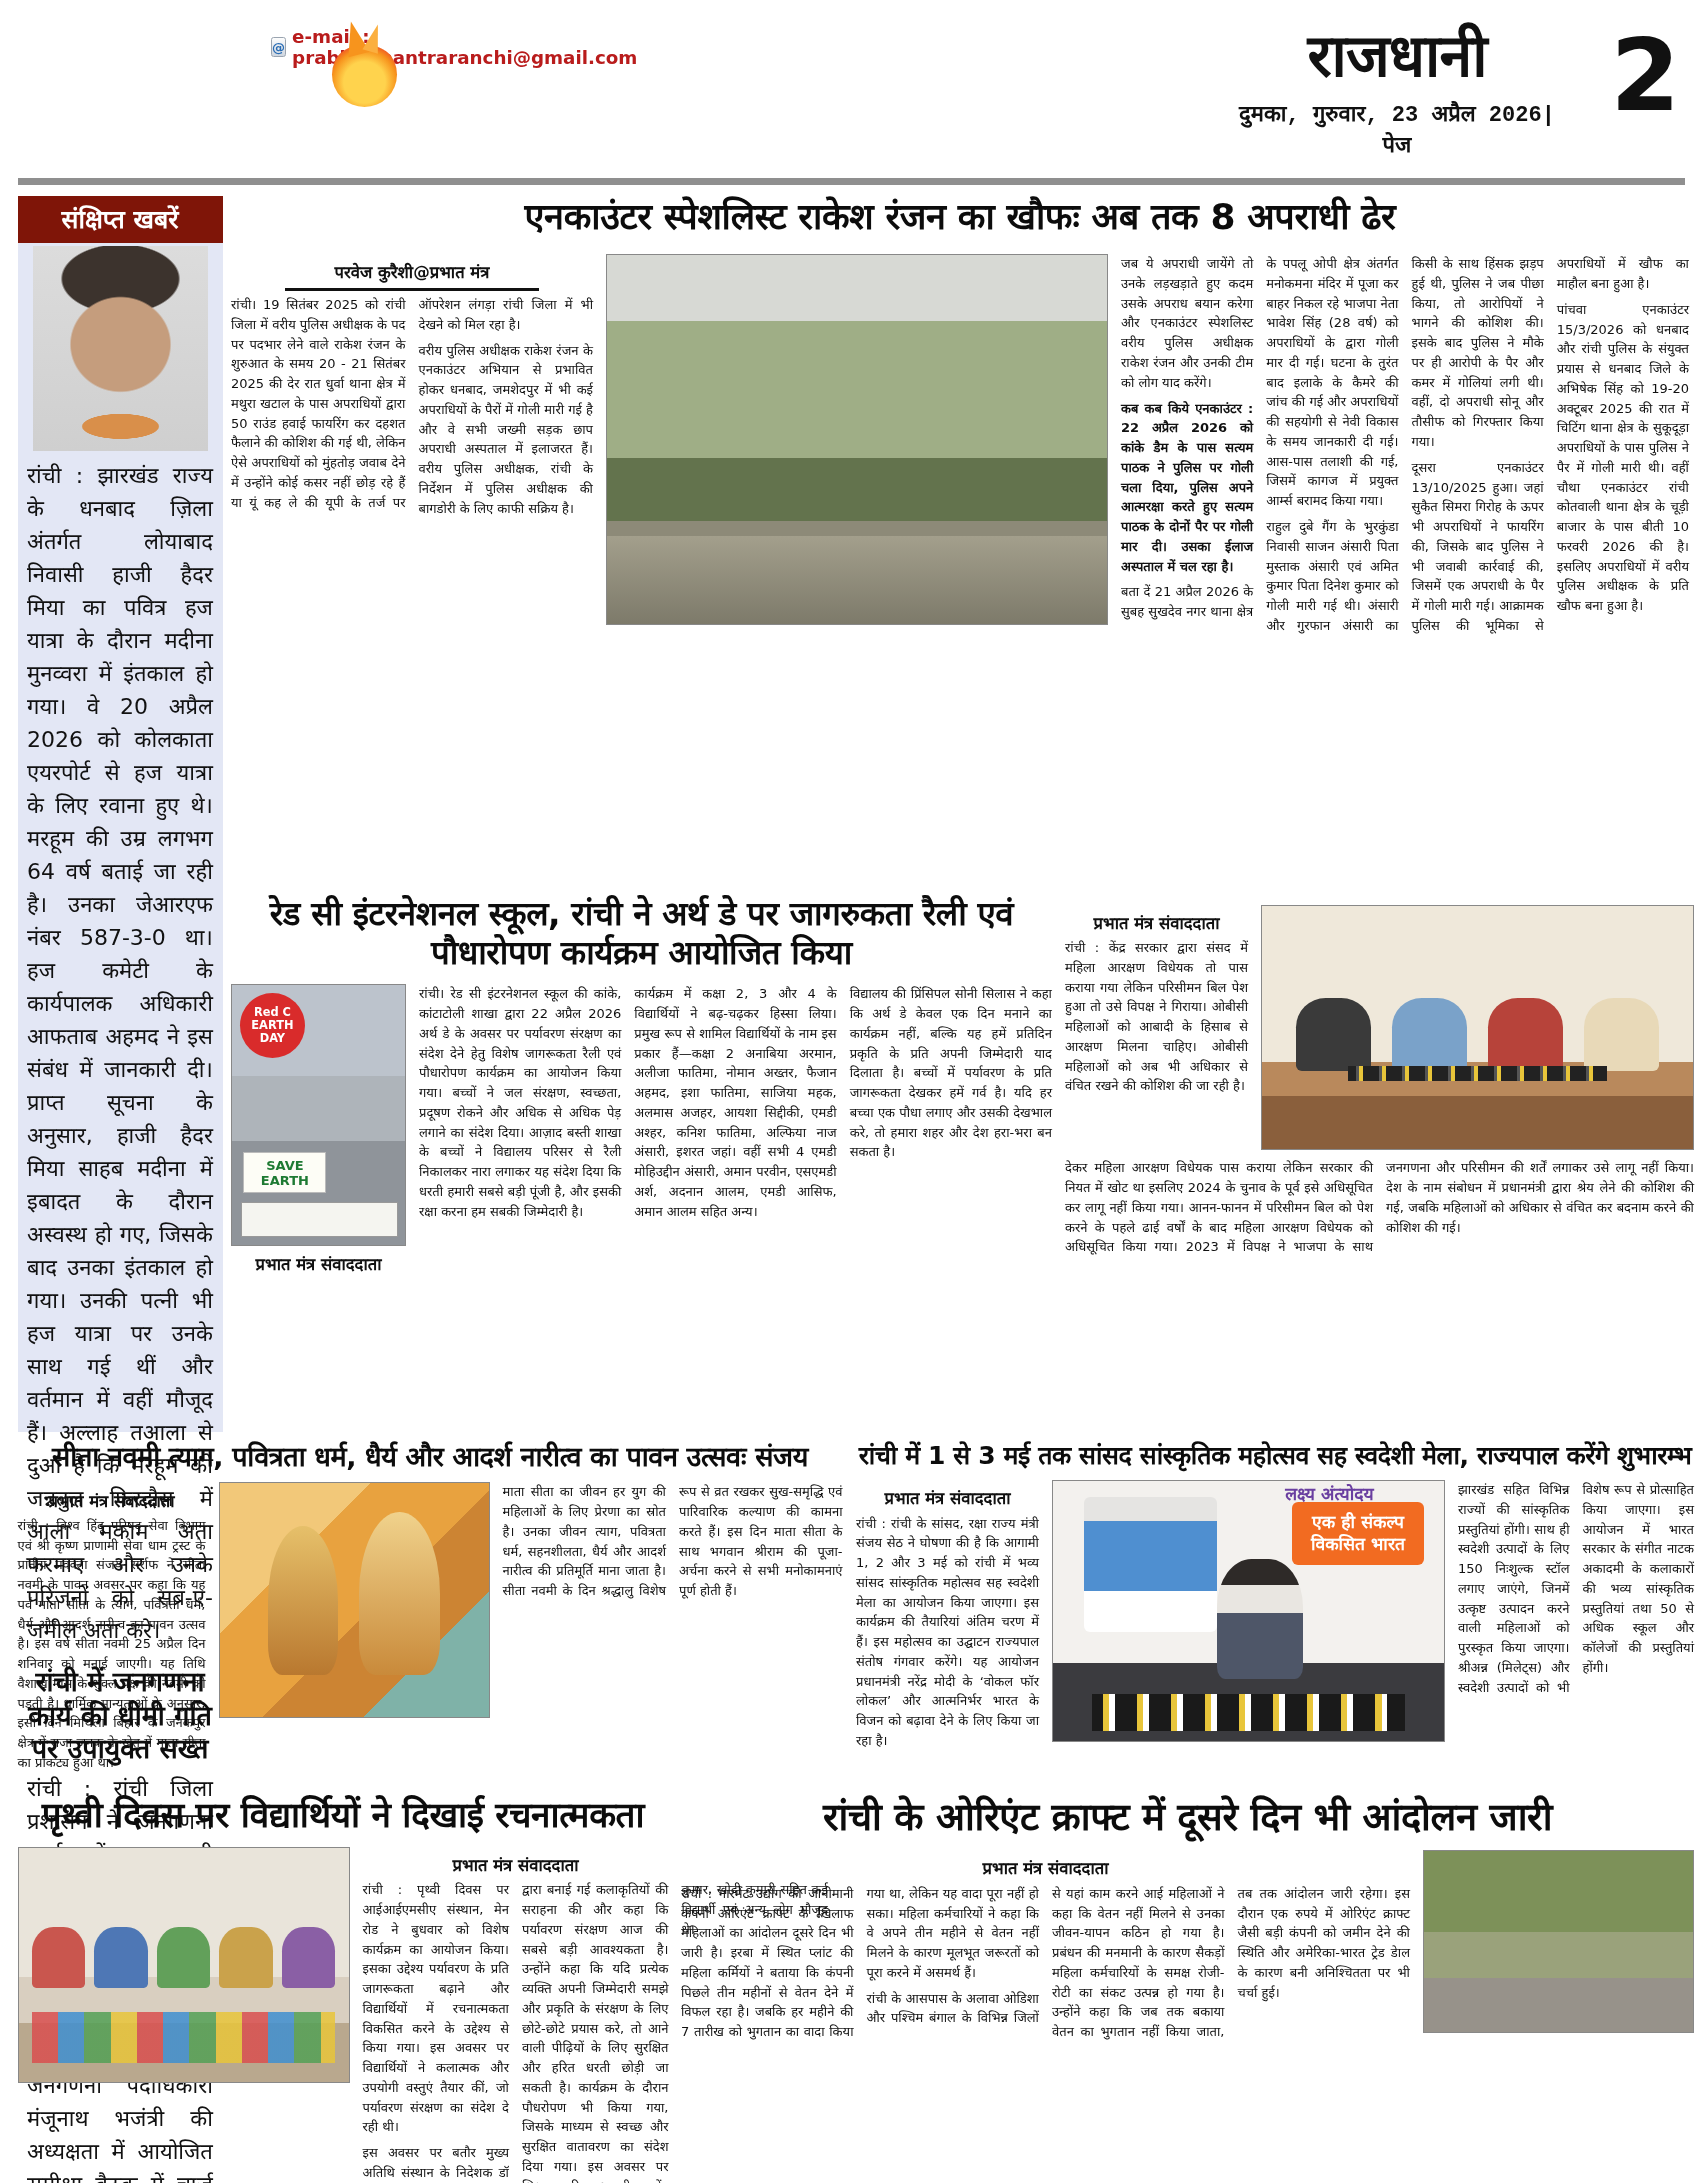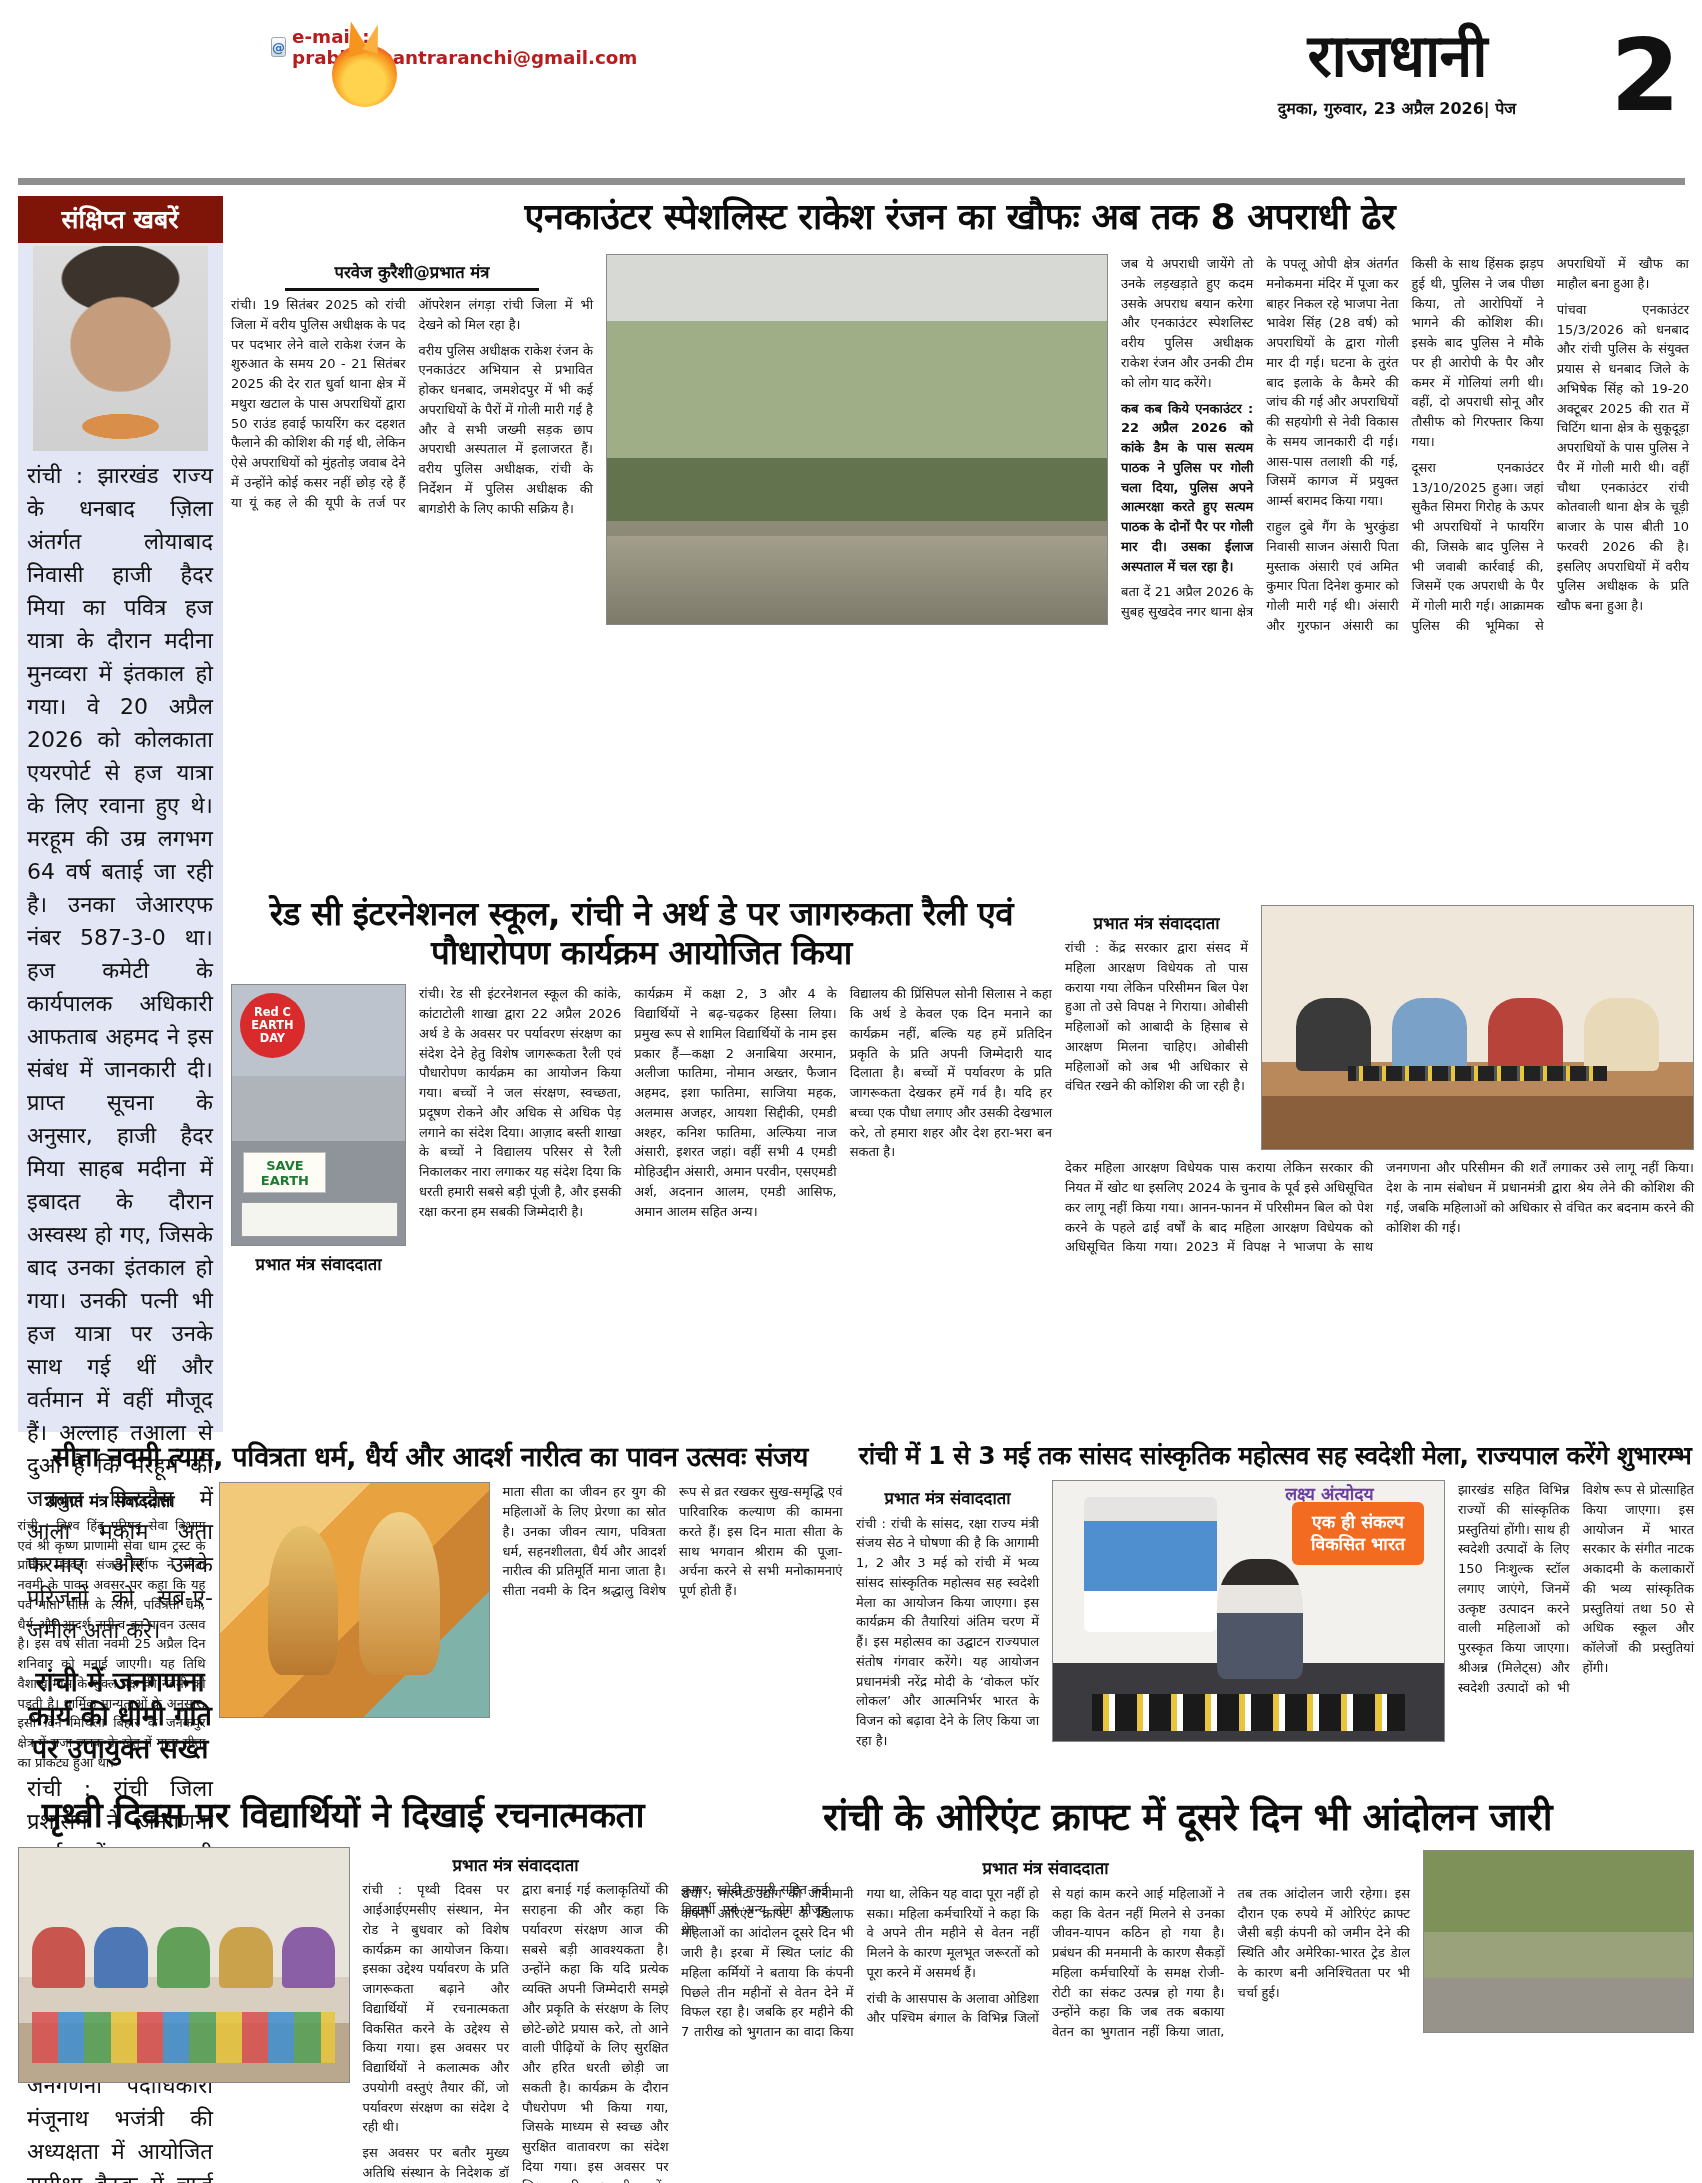--- a/index.html
+++ b/index.html
@@ -18,21 +18,21 @@
   .sun-icon::before { content:""; position:absolute; left:12.2px; top:-21px; width:0; height:0;
     border-left:11.4px solid transparent; border-right:11.4px solid transparent; border-bottom:34px solid #f7941d; transform:rotate(-14deg);}
   .sun-icon::after { content:""; position:absolute; left:34px; top:-17.5px; width:0; height:0;
     border-left:8.7px solid transparent; border-right:8.7px solid transparent; border-bottom:28px solid #fbaf3f; transform:rotate(16deg);}
   .email-row { display:flex; align-items:center; gap:6.1px; }
   .email-icon { display:inline-flex; width:25px; height:20px; background:linear-gradient(#fdfdfd,#cfd6df);
     border:1.3px solid #9aa4b0; border-radius:2.6px; align-items:center; justify-content:center;
     font-size:13px; font-weight:700; color:#2a6db5; }
   .email-text { font-size:18.3px; font-weight:800; color:#b91c1c; }
   .section-title { font-size:59px; font-weight:800; letter-spacing:-0.9px; text-align:center; line-height:1; }
-  .dateline { font-size:16px; font-weight:800; text-align:center; margin-top:12.2px; }
+  .dateline { font-size:22px; font-weight:800; text-align:center; margin-top:12.2px;font-family:Liberation Mono, monospace; }
   .page-num { font-size:100px; font-weight:800; line-height:1; }
   .mast-rule { background:#8f8f8f; height:7px; }
 
   
   .briefs { background:#e3e7f5; padding:0 0 8.7px 0; }
   .briefs-header { background:#7f1508; color:#ffffff; font-size:25px; font-weight:800;
     text-align:center; padding:5.2px 0 7.9px; }
   .brief-headline { font-size:27px; font-weight:800; text-align:center; line-height:1.25; padding:7.9px 4.4px 6.1px; color:#0d0d0d; }
   .brief-photo { width:175px; height:205px; margin:2.6px auto 7.9px;
     background:radial-gradient(ellipse 60% 46% at 50% 46%, #caa081 0 52%, #b68d6d 62%, #d9d9d9 64%),

